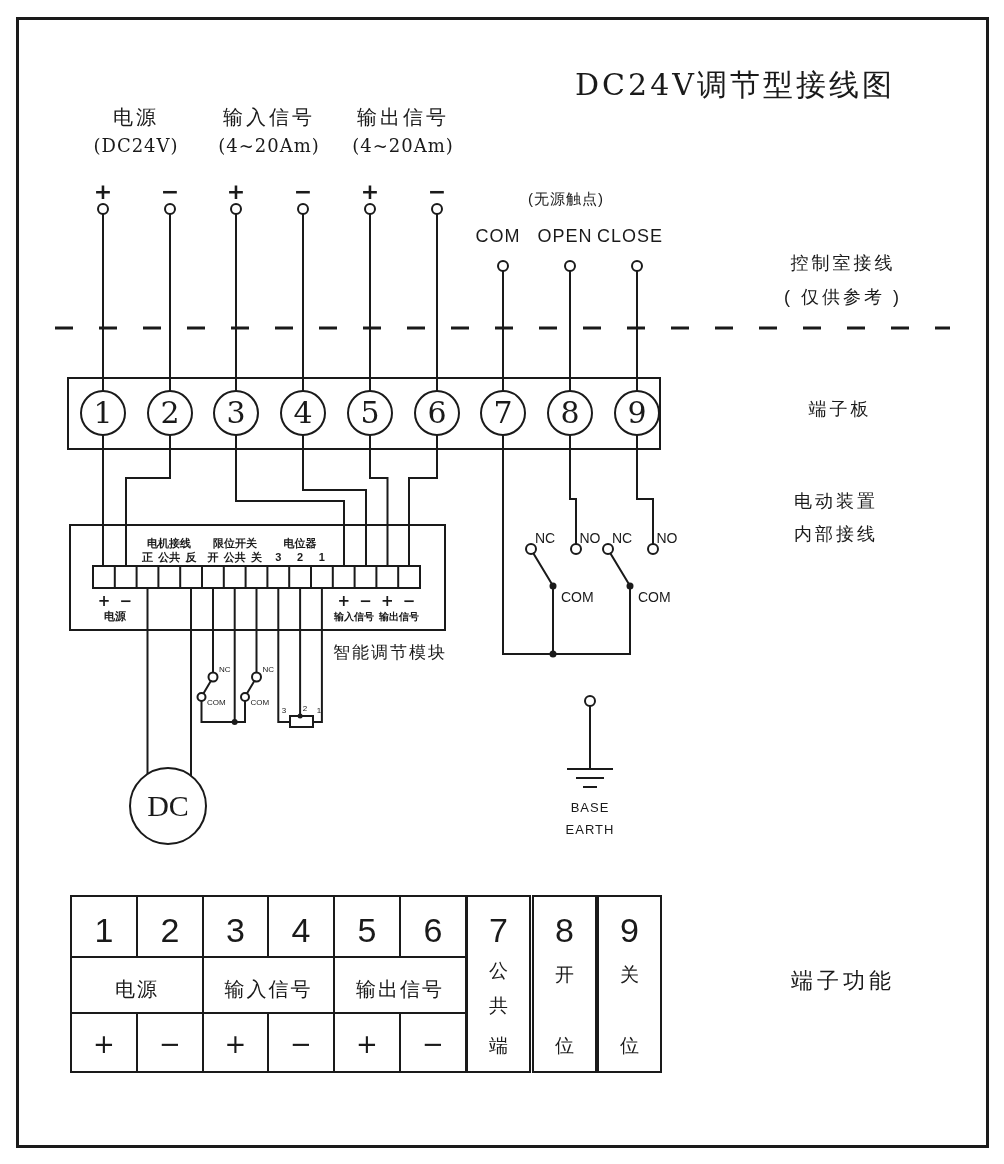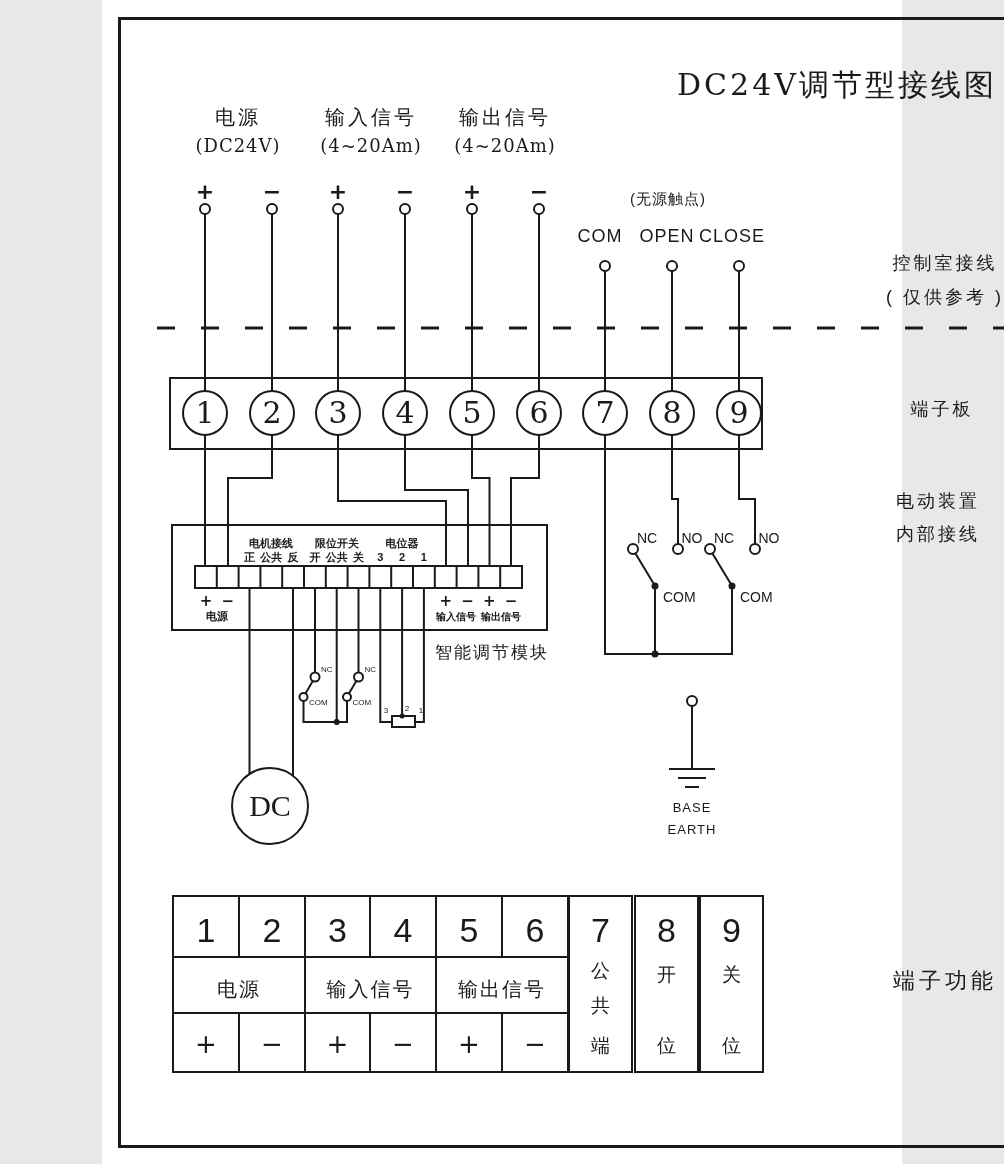--- a/index.html
+++ b/index.html
@@ -1,16 +1,16 @@
 <!DOCTYPE html>
 <html><head>
 <meta charset="utf-8">
 <style>
   html,body{margin:0;padding:0;background:#e8e8e8;}
-  .page{width:800px;height:1164px;background:#ffffff;position:relative;margin:0 auto;}
+  .page{width:1004px;height:1164px;background:#ffffff;position:relative;margin:0 auto;}
   svg{display:block;}
   
   .ln{stroke:#1a1a1a;stroke-width:2;fill:none;stroke-linecap:square;}
   .ln3{stroke:#1a1a1a;stroke-width:3;fill:none;}
   .node{fill:#ffffff;stroke:#1a1a1a;stroke-width:2;}
   .box{fill:none;stroke:#1a1a1a;stroke-width:2;}
   .boxw{fill:#ffffff;stroke:#1a1a1a;stroke-width:2;}
   .dot{fill:#1a1a1a;stroke:none;}
   
   text{fill:#1a1a1a;text-anchor:middle;}

